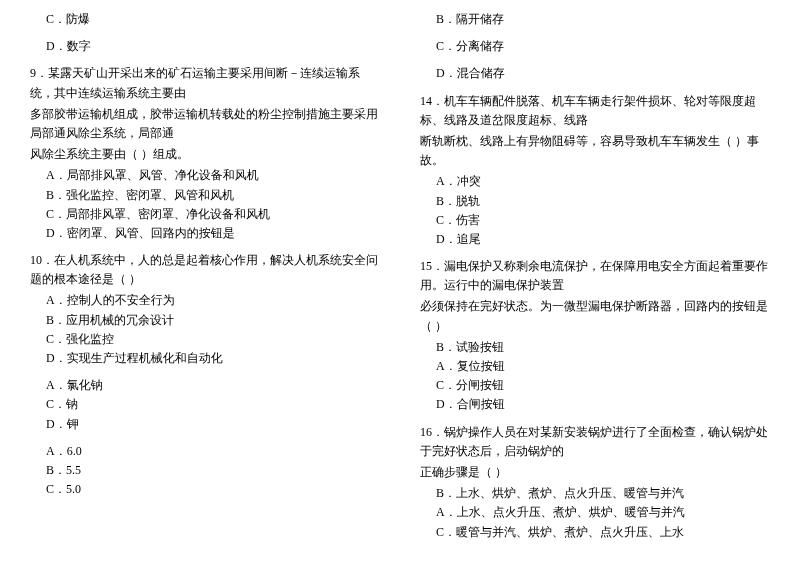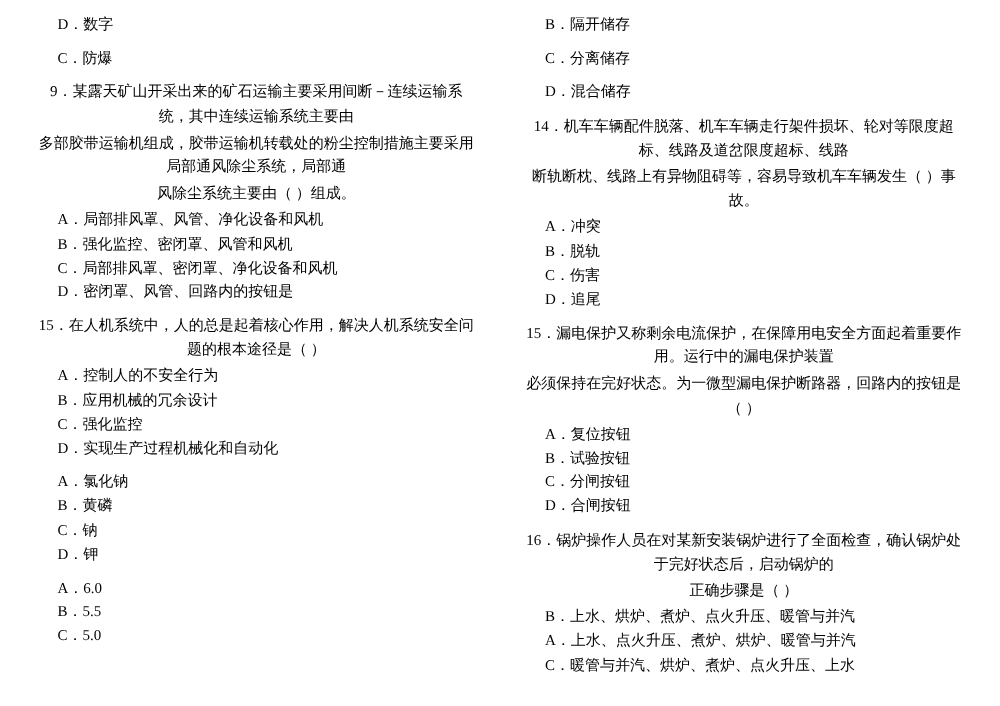--- a/index.html
+++ b/index.html
@@ -32,64 +32,62 @@
       padding-left: 10px;
     }
     .question-block {
       margin-bottom: 8px;
       line-height: 1.6;
     }
     .question-text {
       text-indent: 0;
       line-height: 1.6;
       margin-bottom: 2px;
-      text-align: center;
     }
     .option {
       padding-left: 16px;
       line-height: 1.6;
     }
   </style>
 </head>
 <body>
 
 <div class="page-container">
   <div class="two-col">
 
     <div class="col-left">
 
       <div class="question-block">
-        <div class="option">D．数字</div>
+        <div class="option">C．防爆</div>
       </div>
 
       <div class="question-block">
-        <div class="option">C．防爆</div>
+        <div class="option">D．数字</div>
       </div>
 
       <div class="question-block">
         <div class="question-text">9．某露天矿山开采出来的矿石运输主要采用间断－连续运输系统，其中连续运输系统主要由</div>
         <div class="question-text">多部胶带运输机组成，胶带运输机转载处的粉尘控制措施主要采用局部通风除尘系统，局部通</div>
         <div class="question-text">风除尘系统主要由（    ）组成。</div>
         <div class="option">A．局部排风罩、风管、净化设备和风机</div>
         <div class="option">B．强化监控、密闭罩、风管和风机</div>
         <div class="option">C．局部排风罩、密闭罩、净化设备和风机</div>
         <div class="option">D．密闭罩、风管、回路内的按钮是</div>
       </div>
 
       <div class="question-block">
-        <div class="question-text">15．在人机系统中，人的总是起着核心作用，解决人机系统安全问题的根本途径是（    ）</div>
+        <div class="question-text">10．在人机系统中，人的总是起着核心作用，解决人机系统安全问题的根本途径是（    ）</div>
         <div class="option">A．控制人的不安全行为</div>
         <div class="option">B．应用机械的冗余设计</div>
         <div class="option">C．强化监控</div>
         <div class="option">D．实现生产过程机械化和自动化</div>
       </div>
 
       <div class="question-block">
         <div class="option">A．氯化钠</div>
-        <div class="option">B．黄磷</div>
         <div class="option">C．钠</div>
         <div class="option">D．钾</div>
       </div>
 
       <div class="question-block">
         <div class="option">A．6.0</div>
         <div class="option">B．5.5</div>
         <div class="option">C．5.0</div>
 
       </div>
@@ -116,22 +114,22 @@
         <div class="question-text">断轨断枕、线路上有异物阻碍等，容易导致机车车辆发生（    ）事故。</div>
         <div class="option">A．冲突</div>
         <div class="option">B．脱轨</div>
         <div class="option">C．伤害</div>
         <div class="option">D．追尾</div>
       </div>
 
       <div class="question-block">
         <div class="question-text">15．漏电保护又称剩余电流保护，在保障用电安全方面起着重要作用。运行中的漏电保护装置</div>
         <div class="question-text">必须保持在完好状态。为一微型漏电保护断路器，回路内的按钮是（    ）</div>
+        <div class="option">B．试验按钮</div>
         <div class="option">A．复位按钮</div>
-        <div class="option">B．试验按钮</div>
         <div class="option">C．分闸按钮</div>
         <div class="option">D．合闸按钮</div>
       </div>
 
       <div class="question-block">
         <div class="question-text">16．锅炉操作人员在对某新安装锅炉进行了全面检查，确认锅炉处于完好状态后，启动锅炉的</div>
         <div class="question-text">正确步骤是（    ）</div>
         <div class="option">B．上水、烘炉、煮炉、点火升压、暖管与并汽</div>
         <div class="option">A．上水、点火升压、煮炉、烘炉、暖管与并汽</div>
         <div class="option">C．暖管与并汽、烘炉、煮炉、点火升压、上水</div>

